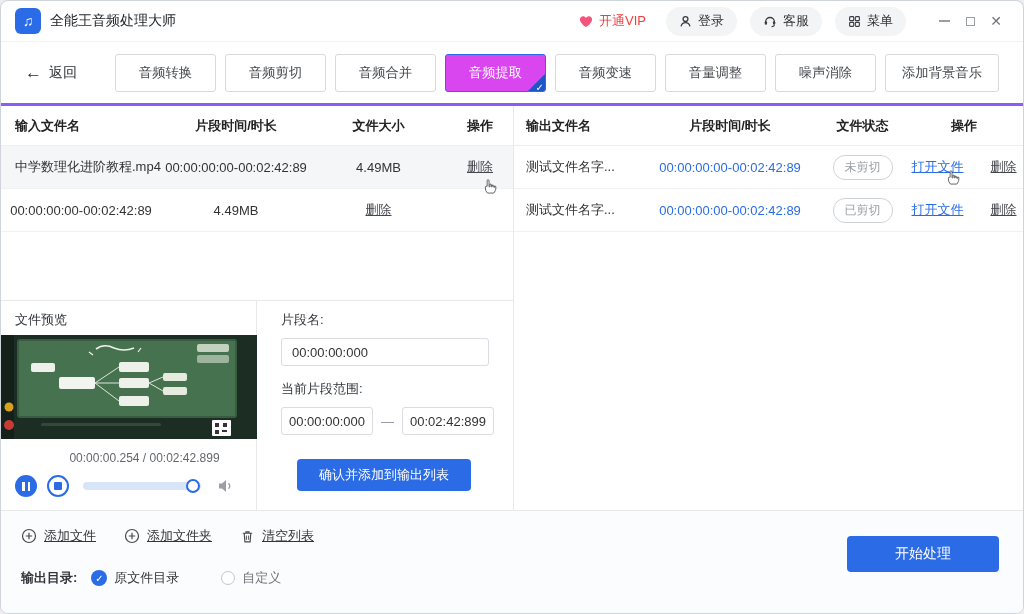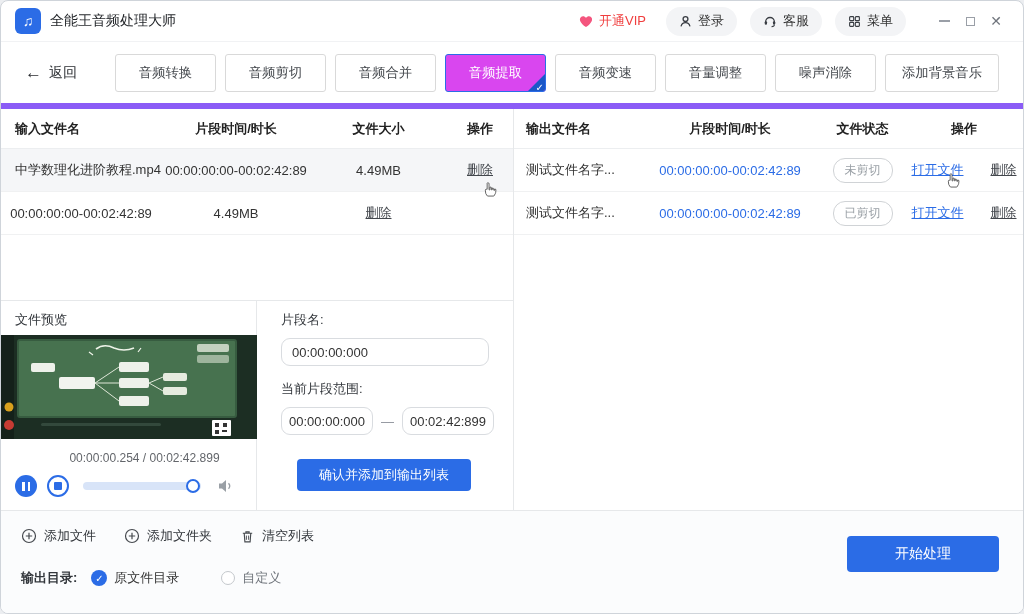--- a/index.html
+++ b/index.html
@@ -29,21 +29,21 @@
   
   .toolbar { height:61px; display:flex; align-items:center; padding:0 20px 0 24px; flex:0 0 auto; }
   .back { display:flex; align-items:center; gap:7px; font-size:14px; color:#2a2d31; margin-right:38px; cursor:pointer; }
   .back-arrow { font-size:17px; font-weight:bold; }
   .tabs { display:flex; gap:9px; }
   .tab { position:relative; height:38px; min-width:101px; padding:0 16px; background:#fff; border:1px solid #d9d9d9; border-radius:3px; display:flex; align-items:center; justify-content:center; color:#45494e; cursor:pointer; }
   .tab.active { background:#d946ef; border-color:#2b6ce6; color:#fff; overflow:hidden; }
   .corner-fold { position:absolute; right:0; bottom:0; width:0; height:0; border-left:17px solid transparent; border-bottom:17px solid #1a57c8; }
   .corner-check { position:absolute; right:1px; bottom:-2px; color:#fff; font-size:10px; }
   
-  .main { flex:0 0 auto; height:407px; display:flex; border-top:6px solid #8b5cf6; }
+  .main { flex:0 0 auto; height:407px; display:flex; border-top:3px solid #8b5cf6; }
   .left-panel { width:513px; border-right:1px solid #e6e8ea; display:flex; flex-direction:column; }
   .right-panel { flex:1; display:flex; flex-direction:column; }
   .grid-l { display:grid; grid-template-columns:160px 150px 135px 68px; align-items:center; }
   .grid-r { display:grid; grid-template-columns:126px 180px 85px 1fr; align-items:center; }
   .thead { height:40px; border-bottom:1px solid #eceef0; font-weight:bold; color:#222; }
   .trow { height:43px; border-bottom:1px solid #f0f1f2; }
   .trow.hl { background:#f5f6f8; }
   .c-name { padding-left:14px; white-space:nowrap; overflow:hidden; text-overflow:ellipsis; }
   .grid-r .c-name { padding-left:12px; }
   .c-mid { text-align:center; white-space:nowrap; }
@@ -69,30 +69,30 @@
   .cbtn.pause i { display:inline-block; width:2.5px; height:9px; background:#fff; margin:0 1.5px; }
   .cbtn.stop { background:#fff; border:2px solid #2b6ce6; margin-right:14px; }
   .cbtn.stop i { display:inline-block; width:8px; height:8px; background:#2b6ce6; border-radius:1px; }
   .slider { position:relative; width:118px; height:8px; border-radius:4px; background:#d8e4f8; cursor:pointer; }
   .slider-fill { width:93%; height:100%; background:#2b6ce6; border-radius:4px; }
   .slider-thumb { position:absolute; left:calc(93% - 7px); top:-3px; width:14px; height:14px; border-radius:50%; background:#fff; border:2px solid #2b6ce6; }
   .vol { margin-left:16px; display:flex; align-items:center; cursor:pointer; }
   
   .form-col { flex:1; padding:10px 0 0 24px; }
   .f-label { color:#33373c; margin-bottom:9px; }
-  .f-input { display:block; height:28px; border:1px solid #d9dce0; border-radius:9px; font-size:13px; color:#333; padding:0 10px; outline:none; font-family:inherit; }
+  .f-input { display:block; height:28px; border:1px solid #d9dce0; border-radius:3px; font-size:13px; color:#333; padding:0 10px; outline:none; font-family:inherit; }
   .f-name { width:208px; margin-bottom:14px; }
   .range-row { display:flex; align-items:center; margin-bottom:0; }
   .f-range { width:92px; text-align:center; padding:0 4px; }
   .dash { margin:0 8px; color:#8a8f98; }
   .confirm-btn { margin:24px 0 0 16px; width:174px; height:32px; background:#2b6ce6; color:#fff; border:none; border-radius:4px; font-size:13px; cursor:pointer; font-family:inherit; }
   
   .bottom-bar { flex:1; position:relative; background:#fbfcfd; border-top:1px solid #e6e8ea; padding:16px 24px 0 20px; }
   .bb-row1 { display:flex; align-items:center; }
-  .bb-btn { display:flex; align-items:center; gap:7px; margin-right:28px; color:#33373c; cursor:pointer; }
+  .bb-btn { display:flex; align-items:center; gap:7px; margin-right:28px; color:#33373c; cursor:pointer;text-decoration:underline; }
   .bb-row2 { display:flex; align-items:center; margin-top:24px; }
   .od-label { color:#33373c;font-weight:bold; }
   .radio-item { display:flex; align-items:center; gap:7px; cursor:pointer; }
   .radio-item.r1 { margin-left:14px; }
   .radio-item.r2 { margin-left:42px; color:#70757c; }
   .radio-on { width:16px; height:16px; border-radius:50%; background:#2b6ce6; color:#fff; font-size:10px; display:flex; align-items:center; justify-content:center; }
   .radio-off { width:14px; height:14px; border-radius:50%; border:1px solid #c4c8cc; background:#fff; }
   .start-btn { position:absolute; right:24px; top:25px; width:152px; height:36px; background:#2b6ce6; color:#fff; border:none; border-radius:4px; font-size:14px; cursor:pointer; font-family:inherit; }
 </style>
 </head>

